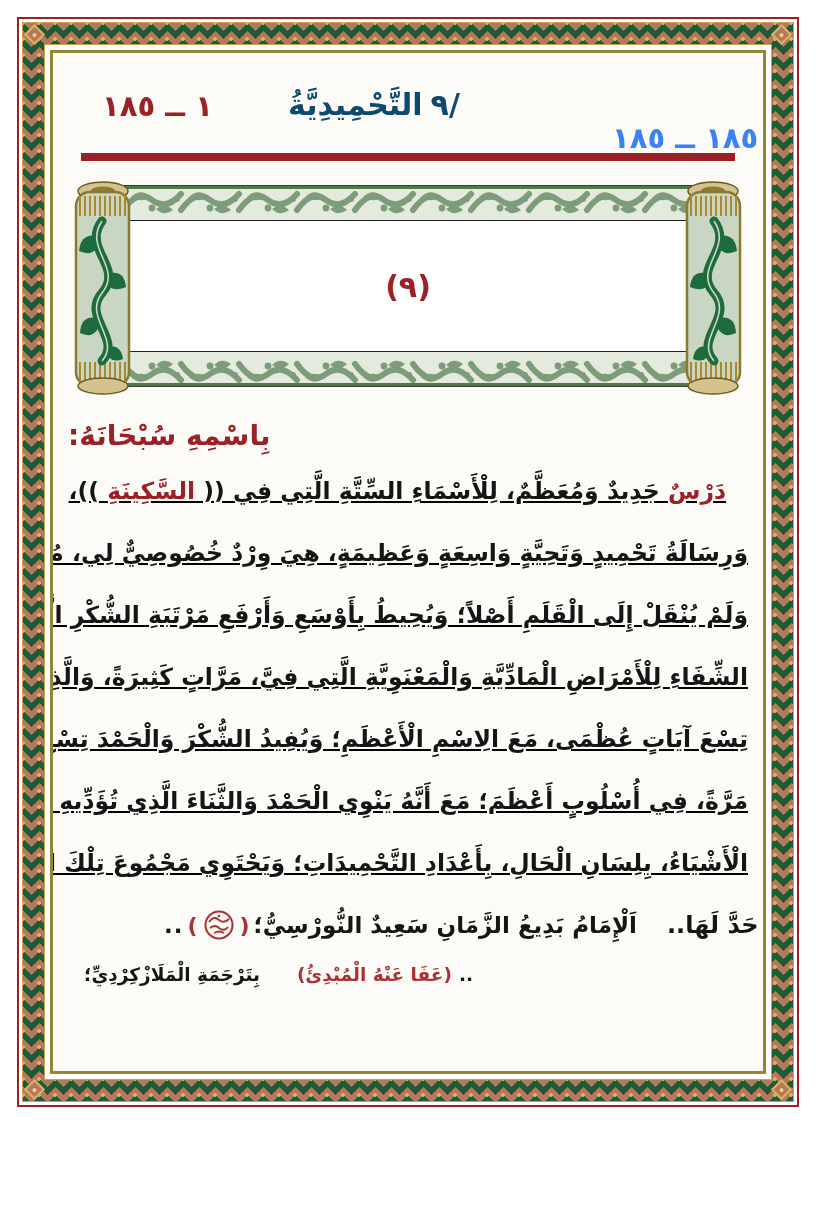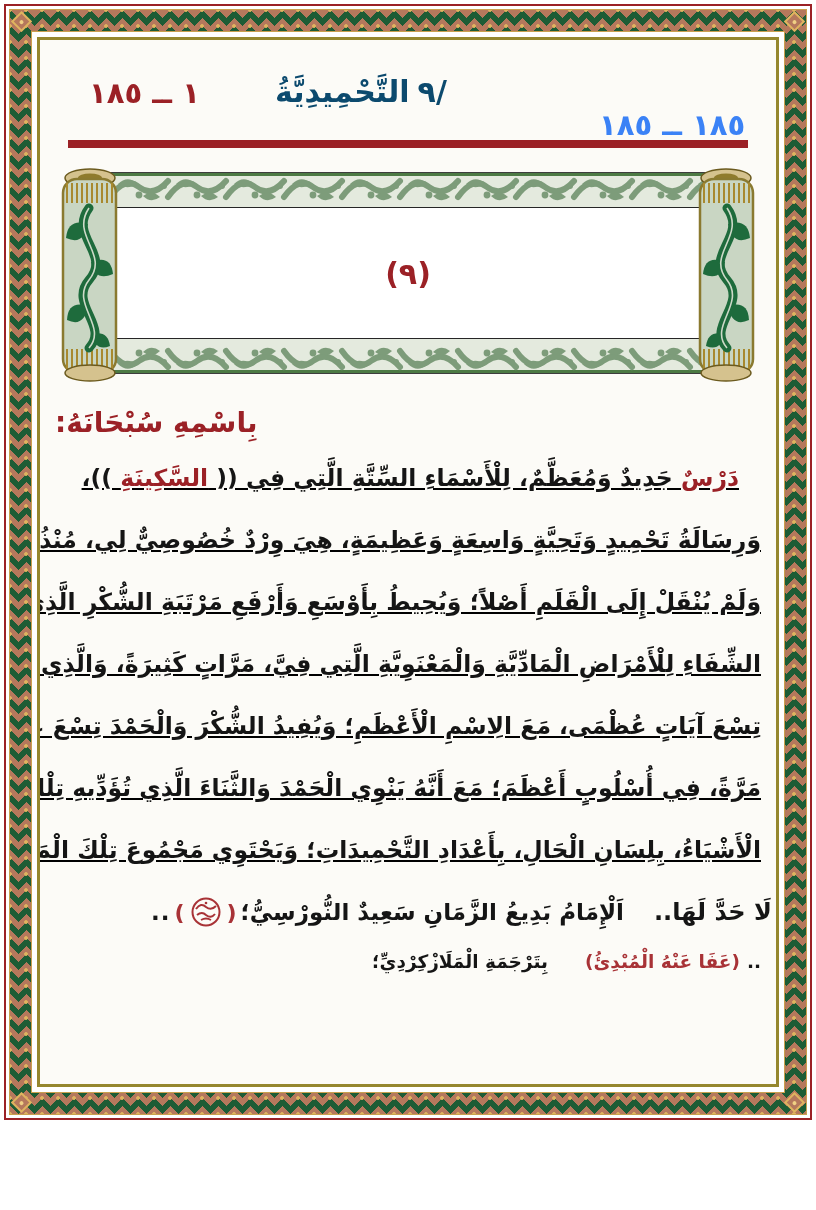--- a/index.html
+++ b/index.html
@@ -1,19 +1,19 @@
 <!DOCTYPE html>
 <html><head>
 <meta charset="utf-8">
 <style>
   * { margin:0; padding:0; box-sizing:border-box; }
   html,body { background:#ffffff; }
   body { font-family:"DejaVu Sans", sans-serif; }
 
-  .page { width:816px; height:1124px; background:#ffffff; padding:4px; overflow:hidden; }
+  .page { width:816px; height:1124px; background:#ffffff; padding:17px; overflow:hidden; }
   .b-red { border:2px solid #9b2126; padding:3px; height:100%; background:#fff; }
 
   
   .b-band {
     position:relative; height:100%;
     padding:21px;
     border:1px solid #caa04e;
     background-color:#1d5c35;
     background-image:
       radial-gradient(circle, #dfb45f 1.5px, transparent 2.2px),
@@ -73,21 +73,21 @@
   .closing { margin-top:14px; direction:ltr; display:flex; align-items:center;
     font-weight:700; color:#151515; }
   .c-group { margin-left:96px; display:inline-flex; align-items:center; gap:4px; font-size:23px; }
   .c-dots { font-size:23px; letter-spacing:1px; }
   .c-paren { color:#a83236; font-size:22px; }
   .seal { display:inline-block; vertical-align:middle; }
   .c-attr { direction:rtl; white-space:nowrap; font-size:23px; }
   .c-tail { margin-left:30px; direction:rtl; white-space:nowrap; font-size:24px; }
 
   .footer { margin-top:22px; margin-left:16px; direction:ltr; display:flex; align-items:baseline;
-    gap:7px; font-size:18.5px; font-weight:700; color:#151515;justify-content:flex-end; }
+    gap:7px; font-size:18.5px; font-weight:700; color:#151515; }
   .footer span { white-space:nowrap; }
   .blessing { color:#a83236;margin-left:30px; }
 </style>
 </head>
 <body>
 
 <svg width="0" height="0" style="position:absolute" aria-hidden="true">
   <defs>
     <g id="vineUnit">
       <path d="M0 24 Q 15 3 29 14 Q 43 25 58 8" fill="none" stroke="#7d9c7a" stroke-width="6" stroke-linecap="round"></path>

